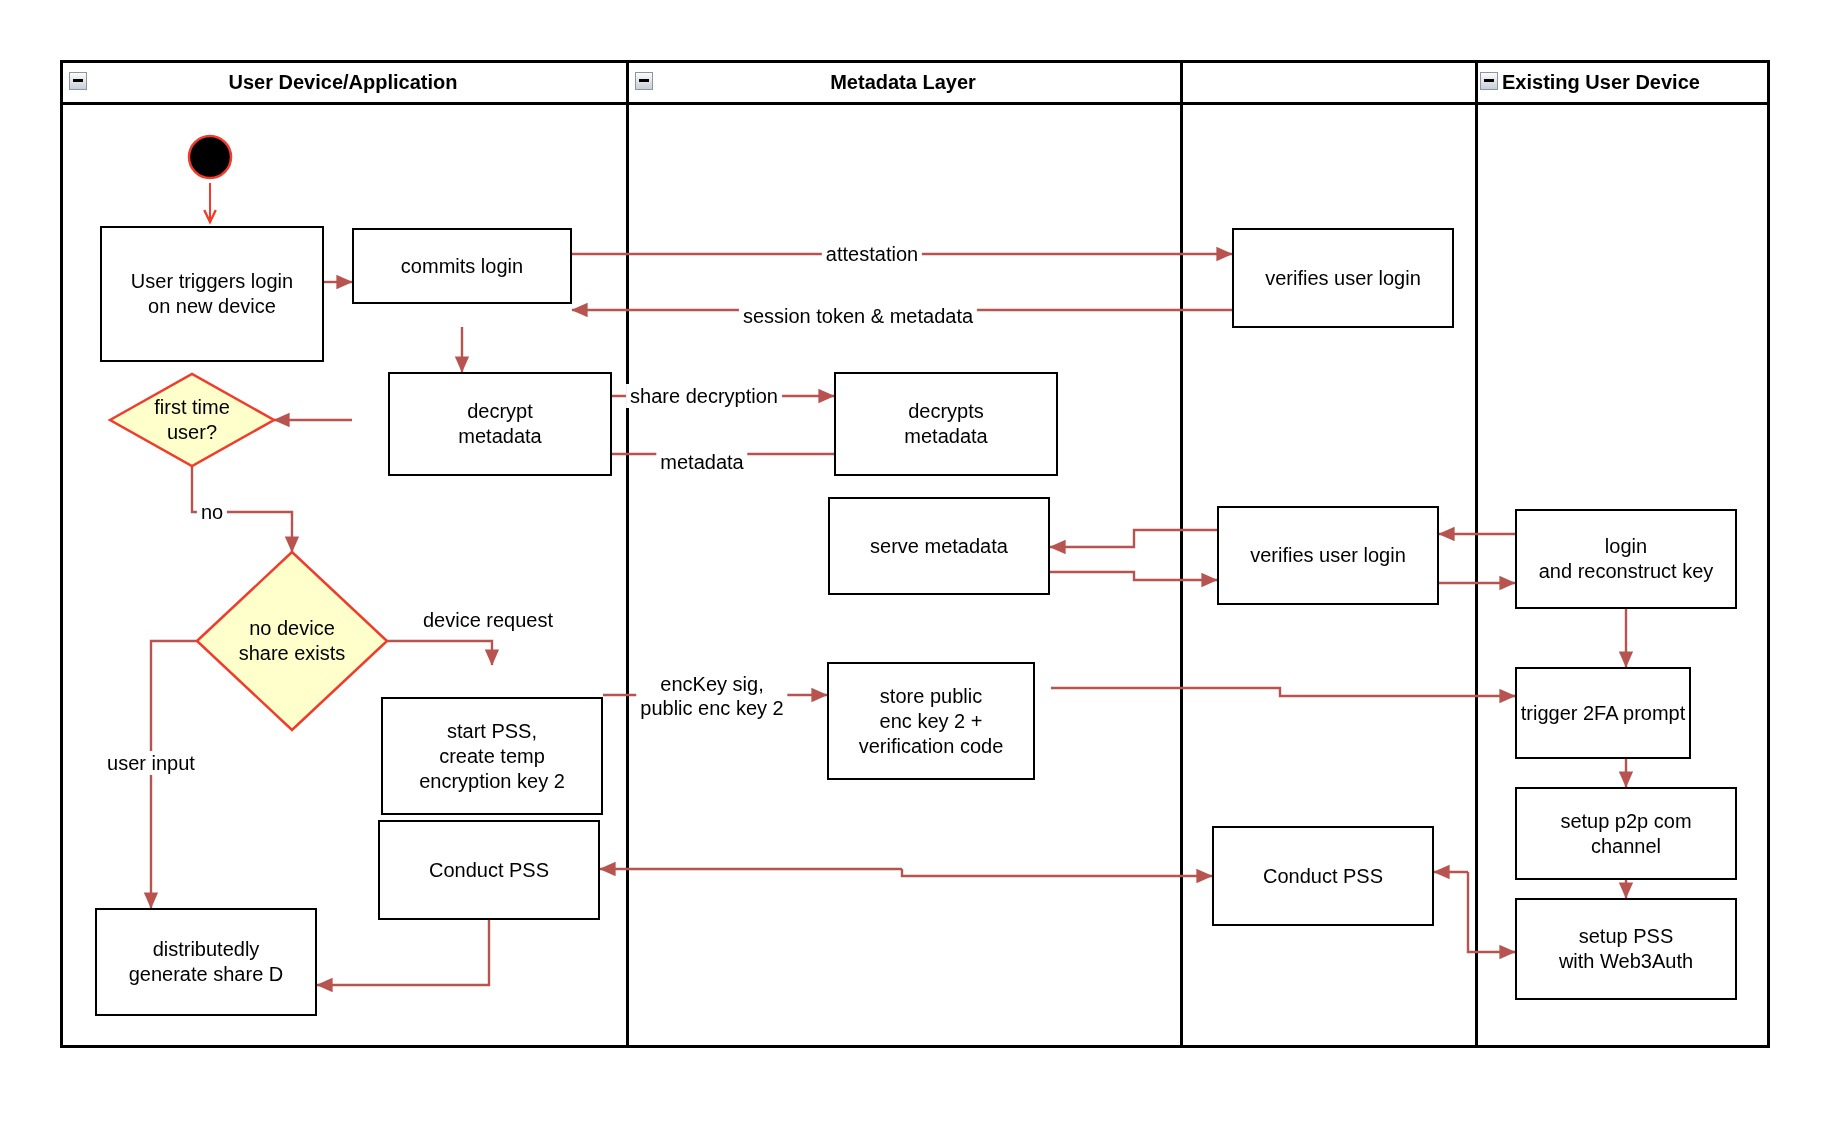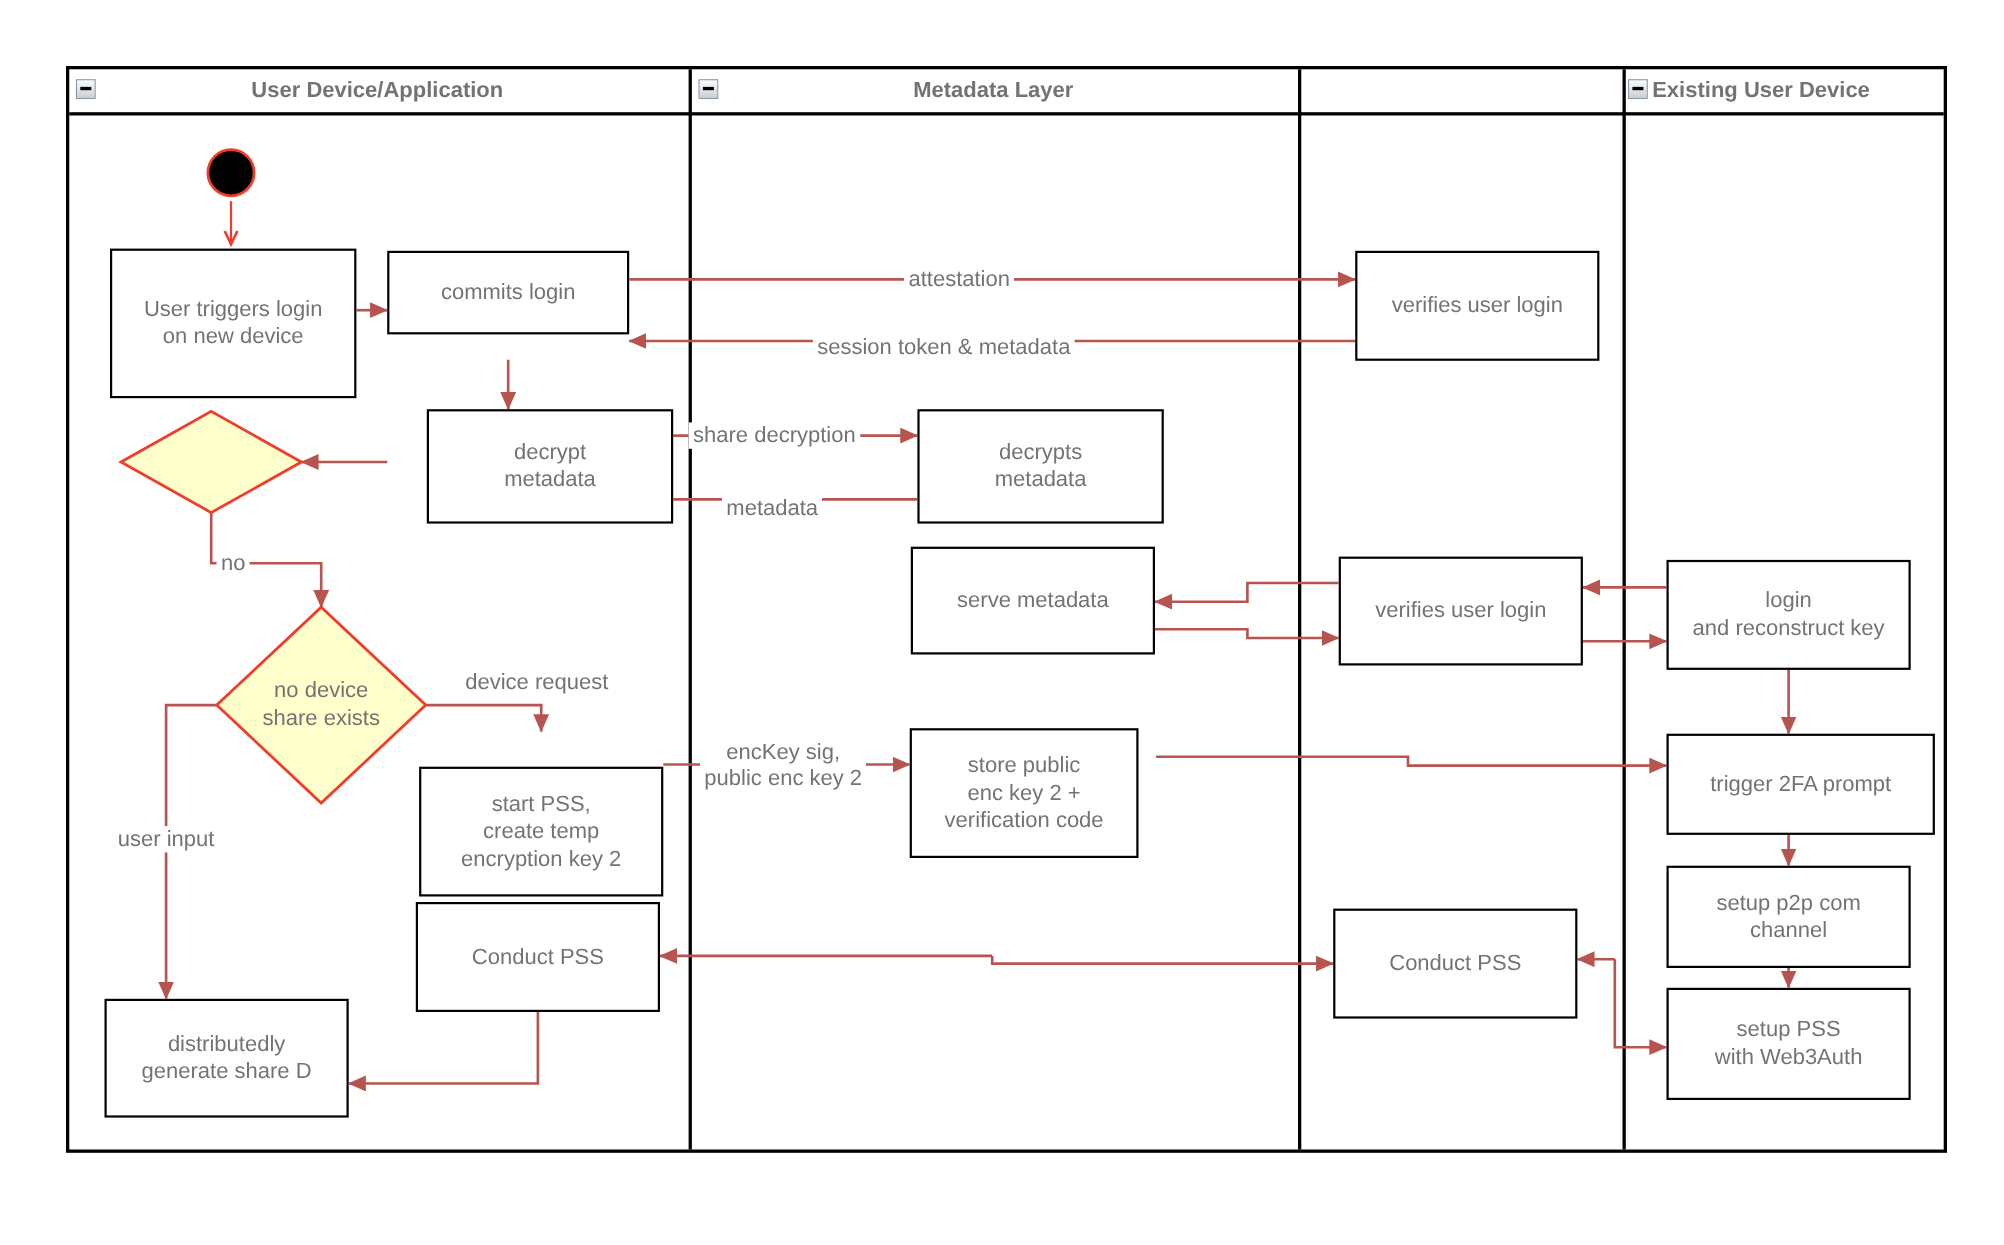--- a/index.html
+++ b/index.html
@@ -1,17 +1,17 @@
 <!DOCTYPE html>
 <html style="--connector: #B85450; --accent-red: #F23B2A; --diamond-fill: #FFFFCC; --node-border: #000000; --lane-border: #000000; --icon-border: #8C96A4;"><head>
 <meta charset="utf-8">
 <style>
   html,body{margin:0;padding:0;background:#fff;}
   .stage{position:relative;width:1822px;height:1132px;background:#fff;
-         font-family:"Liberation Sans",sans-serif;color:#737373;overflow:hidden;}
+         font-family:"Liberation Sans",sans-serif;color:#000000;overflow:hidden;}
 
   
   .pool{position:absolute;left:60px;top:60px;width:1710px;height:988px;
         border:3px solid var(--lane-border);box-sizing:border-box;}
   .vline{position:absolute;top:0;bottom:0;width:3px;background:var(--lane-border);}
   .hline{position:absolute;left:0;right:0;top:39px;height:3px;background:var(--lane-border);}
 
   .lane-header{position:absolute;top:63px;height:39px;display:flex;align-items:center;
         justify-content:center;font-weight:bold;font-size:20px;z-index:2;}
   .lane-header.tight{justify-content:flex-start;padding-left:24px;box-sizing:border-box;}
@@ -119,30 +119,32 @@
   <div class="node" style="left:828px;top:497px;width:222px;height:98px;">serve metadata</div>
   <div class="node" style="left:1217px;top:506px;width:222px;height:99px;">verifies user login</div>
   <div class="node" style="left:1515px;top:509px;width:222px;height:100px;">login
 and reconstruct key</div>
   <div class="node" style="left:381px;top:665px;width:222px;height:118px;margin-top:32px;">start PSS,
 create temp
 encryption key 2</div>
   <div class="node" style="left:827px;top:662px;width:208px;height:118px;">store public
 enc key 2 +
 verification code</div>
-  <div class="node" style="left:1515px;top:667px;width:244px;height:92px;">trigger 2FA prompt</div>
+  <div class="node" style="left:1515px;top:667px;width:176px;height:92px;">trigger 2FA prompt</div>
   <div class="node" style="left:1515px;top:787px;width:222px;height:93px;">setup p2p com
 channel</div>
   <div class="node" style="left:1515px;top:898px;width:222px;height:102px;">setup PSS
 with Web3Auth</div>
   <div class="node" style="left:378px;top:820px;width:222px;height:100px;">Conduct PSS</div>
   <div class="node" style="left:1212px;top:826px;width:222px;height:100px;">Conduct PSS</div>
   <div class="node" style="left:95px;top:908px;width:222px;height:108px;">distributedly
 generate share D</div>
 
+  <div class="dlabel" style="left:110px;top:374px;width:164px;height:92px;">first time
+user?</div>
   <div class="dlabel" style="left:197px;top:552px;width:190px;height:178px;">no device
 share exists</div>
 
   <div class="elabel" style="left:872px;top:254px;">attestation</div>
   <div class="elabel" style="left:858px;top:316px;">session token &amp; metadata</div>
   <div class="elabel" style="left:704px;top:396px;">share decryption</div>
   <div class="elabel" style="left:702px;top:462px;">metadata</div>
   <div class="elabel" style="left:212px;top:512px;">no</div>
   <div class="elabel" style="left:488px;top:620px;">device request</div>
   <div class="elabel" style="left:151px;top:763px;text-align:right;">user input</div>

